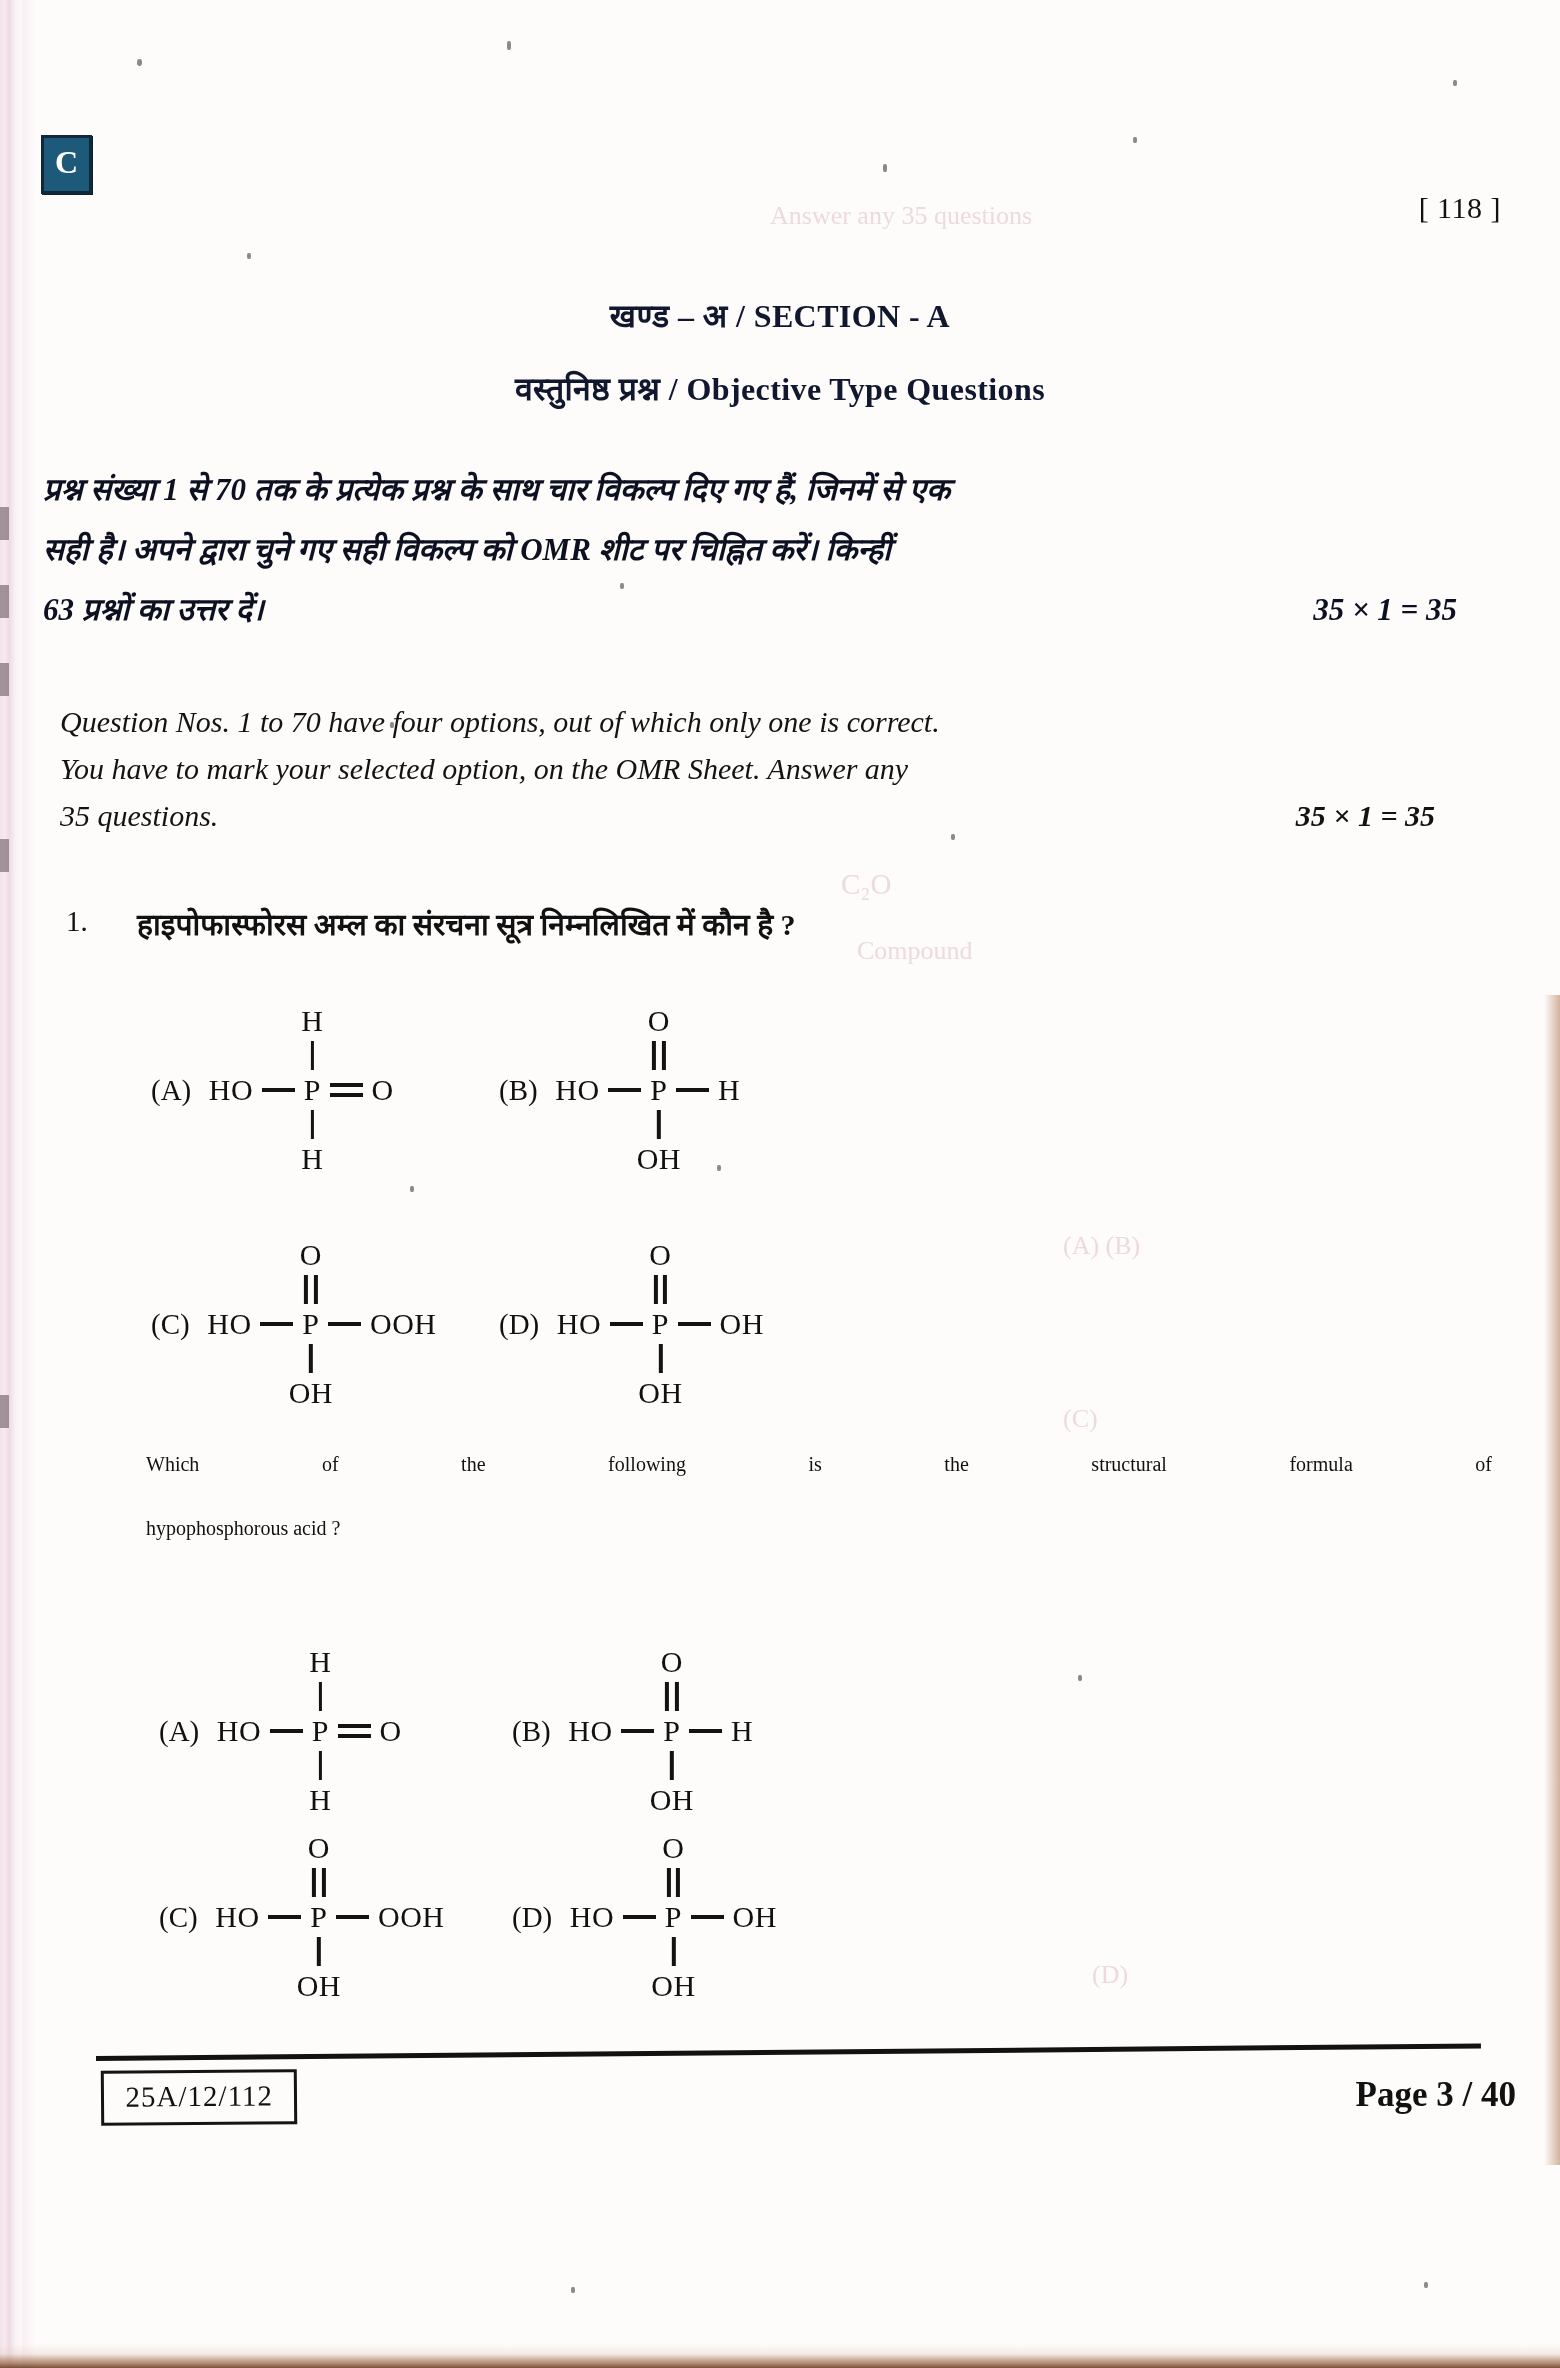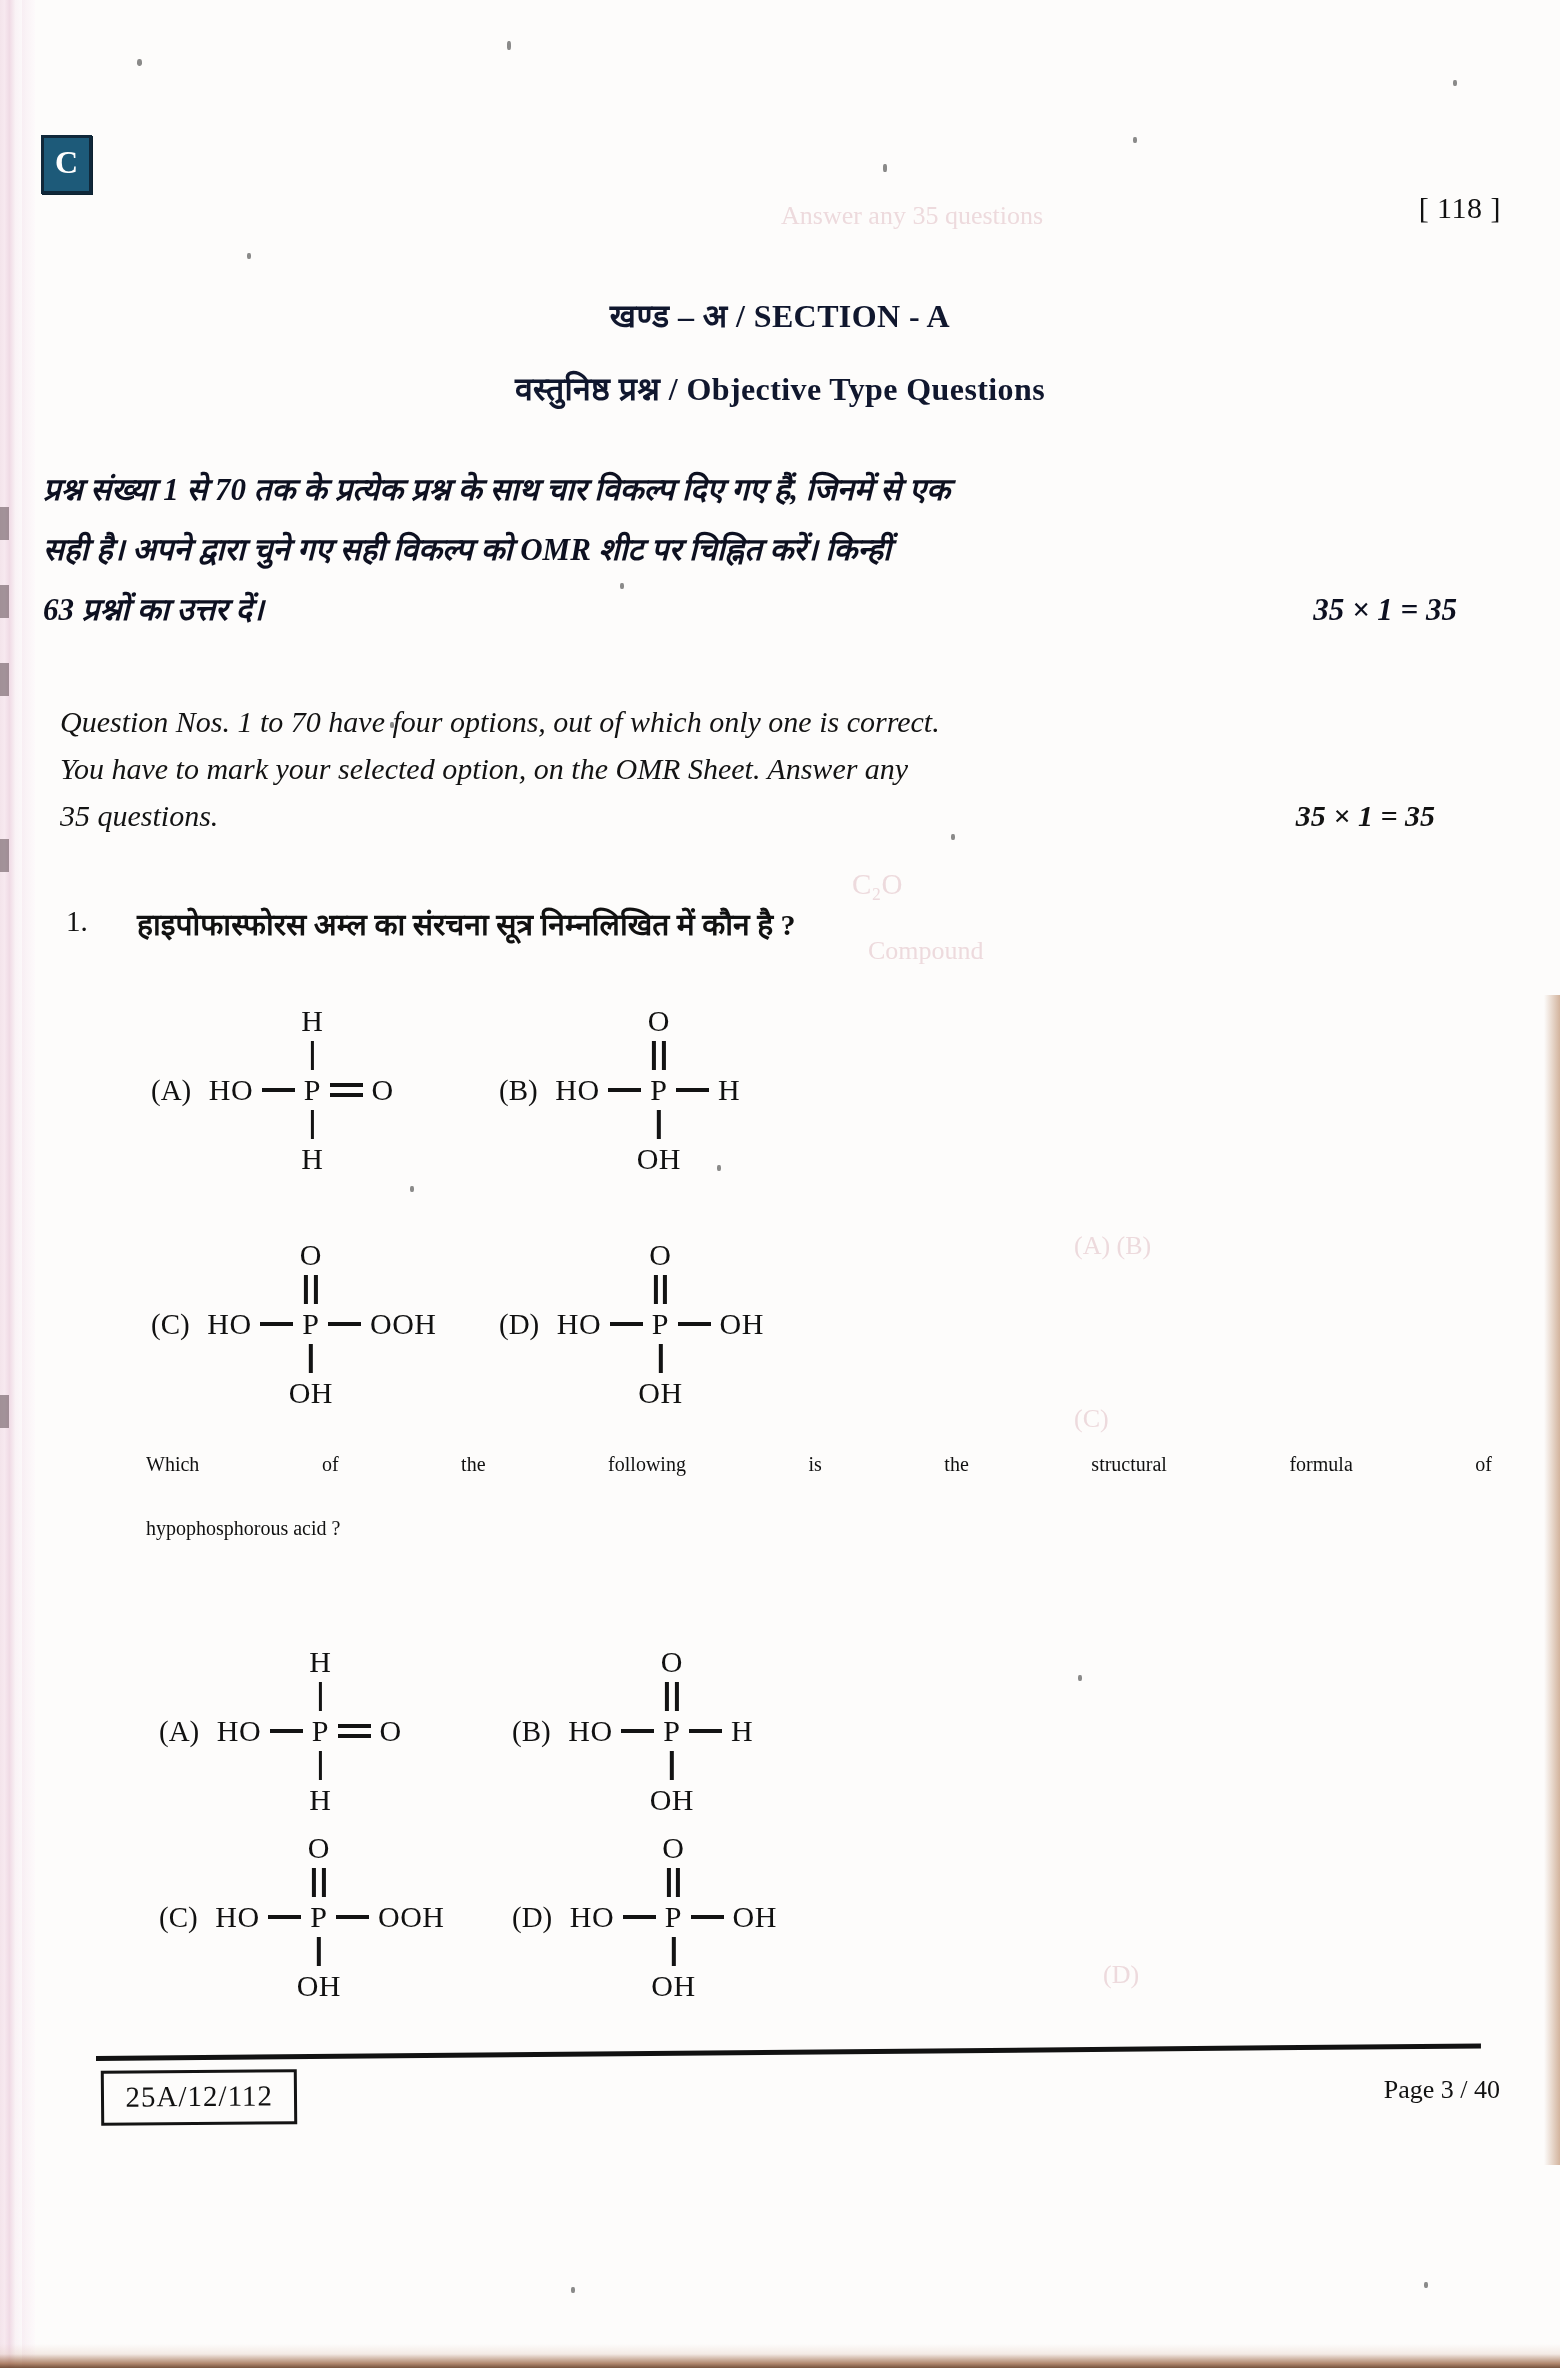--- a/index.html
+++ b/index.html
@@ -62,21 +62,20 @@
     border-radius: 40%;
     opacity: .55;
   }
   .ghost {
     position: absolute;
     color: #e8cfd3;
     font-family: "Liberation Serif", serif;
     opacity: .75;
     white-space: nowrap;
     pointer-events: none;
-    margin-left: 11px;
   }
 
   
   .code-badge {
     position: absolute;
     left: 41px; top: 135px;
     width: 45px; height: 53px;
     background: #1d5a79;
     border: 3.9px solid #10283a;
     color: #fefefe;
@@ -266,23 +265,23 @@
     border: 3.9px solid #141414;
     padding: 6.8px 21.5px 8.8px 21.5px;
     font-size: 29px;
     letter-spacing: 1px;
     transform: rotate(-0.5deg);
     background: transparent;
     white-space: nowrap;
   }
   .page-num {
     position: absolute;
-    right: 60px; top: 2075px;
-    font-size: 26px;
-    font-weight: normal;
+    right: 44px; top: 2075px;
+    font-size: 35px;
+    font-weight: bold;
     white-space: nowrap;
   }
 </style>
 </head>
 <body>
 
 <div class="page">
 
   <div class="scan-edge-left"></div>
   <div class="scan-edge-left2"></div>

